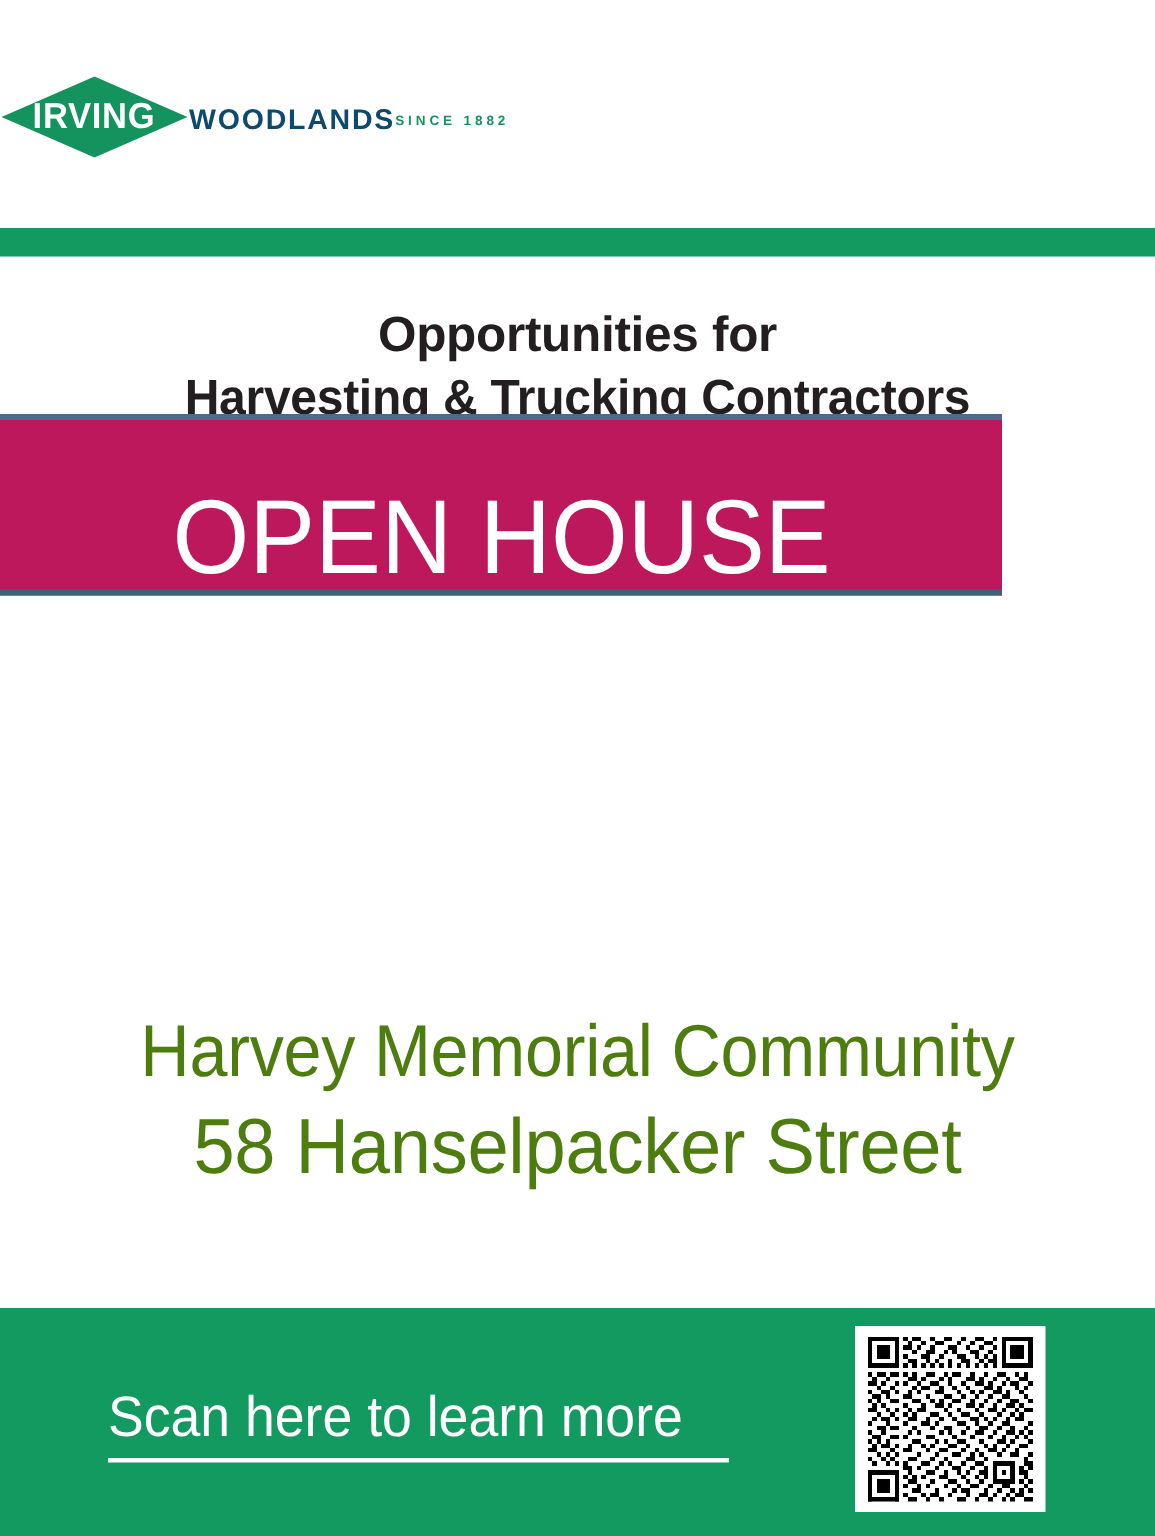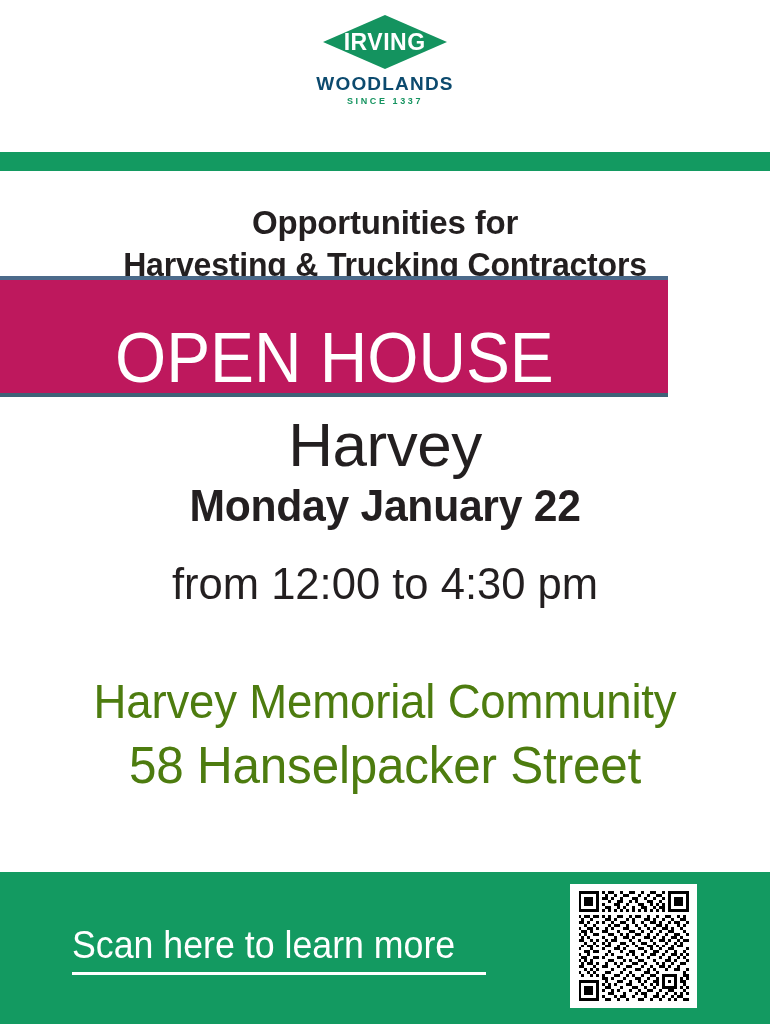--- a/index.html
+++ b/index.html
@@ -19,25 +19,25 @@
     height: 1024px;
     background: #ffffff;
     overflow: hidden;
     margin: 0 auto;
   }
 
   
   .logo-block {
     position: absolute;
     left: 0;
-    top: 14px;
+    top: 26px;
     width: 770px;
     height: 104px;
     display: flex;
-    flex-direction: column;
+    flex-direction: row;
     align-items: center;
     justify-content: flex-start;
   }
   .irving-mark {
     position: relative;
     width: 126px;
     height: 56px;
     display: flex;
     align-items: center;
     justify-content: center;
@@ -252,39 +252,34 @@
 
     <div class="irving-mark">
       <svg class="irving-hex" viewBox="0 0 126 56" xmlns="http://www.w3.org/2000/svg">
         <polygon points="63,1 125,28 63,55 1,28" fill="#14935f"></polygon>
       </svg>
       <span class="irving-word">IRVING</span>
     </div>
 
     <div class="woodlands-word">WOODLANDS</div>
 
-    <div class="since-word">SINCE 1337</div>
+    <div class="since-word">SINCE 1882</div>
   </div>
 
   <div class="top-rule"></div>
 
   <div class="subject">
     <span>Opportunities for</span>
     <span class="line2">Harvesting &amp; Trucking Contractors</span>
   </div>
 
   <div class="oh-band">
     <span class="oh-text">OPEN HOUSE</span>
   </div>
 
-  <div class="details">
-    <div class="loc-name">Harvey</div>
-    <div class="date-line">Monday January 22</div>
-    <div class="time-line">from 12:00 to 4:30 pm</div>
-  </div>
 
   <div class="venue">
     <div class="venue-line1">Harvey Memorial Community</div>
     <div class="venue-line2">58 Hanselpacker Street</div>
   </div>
 
   <div class="footer-band"></div>
 
   <div class="scan-cta">Scan here to learn more</div>
   <div class="scan-underline"></div>

